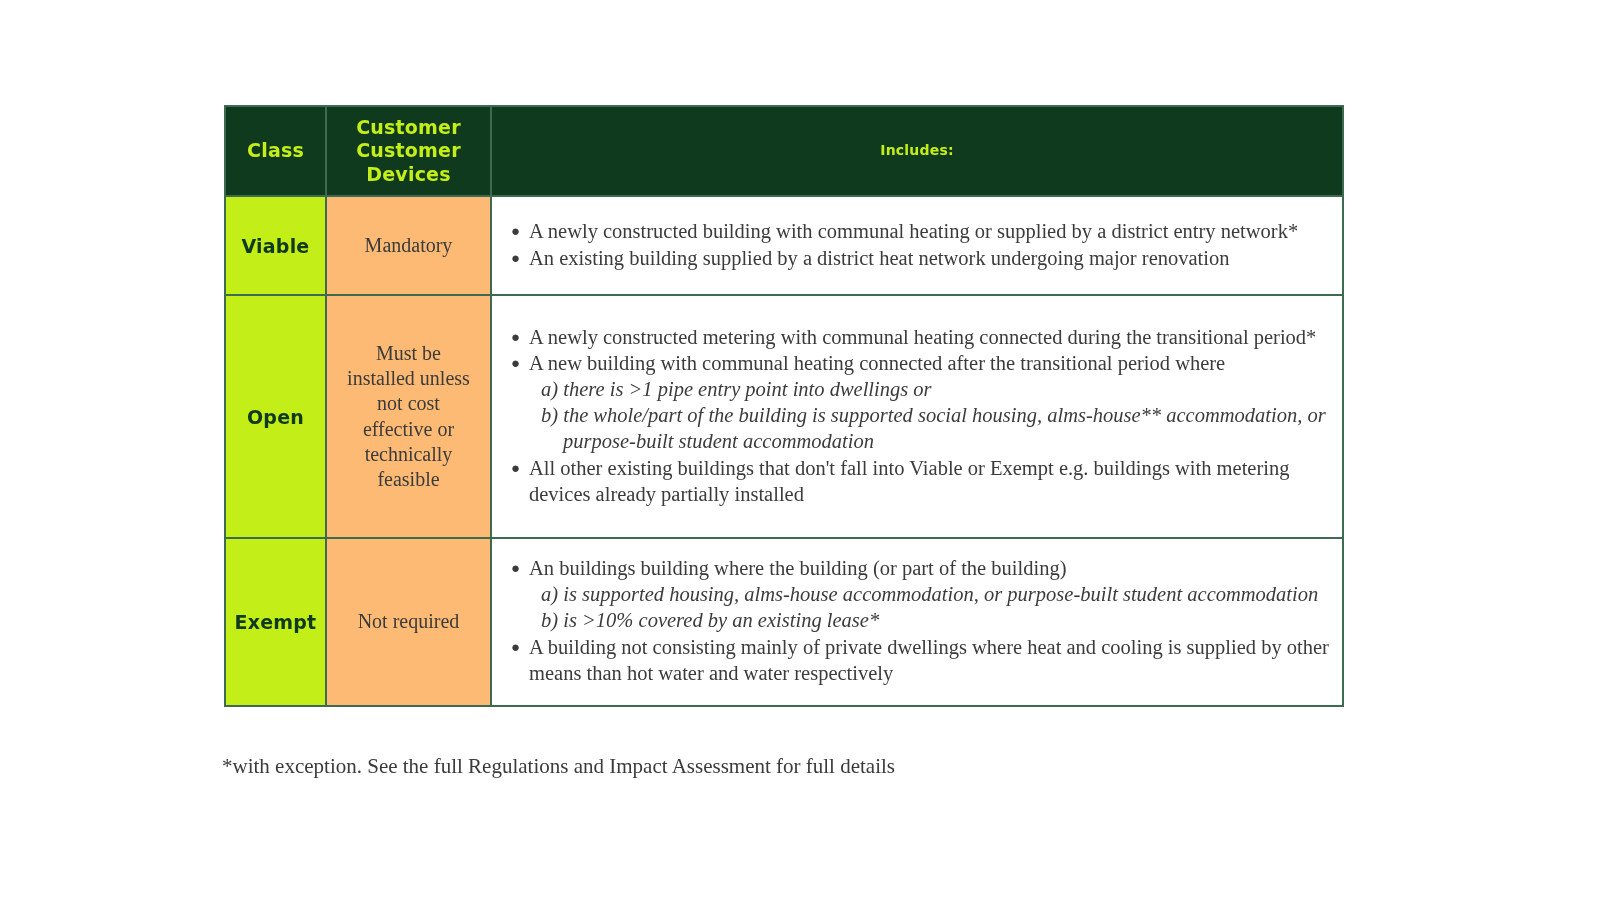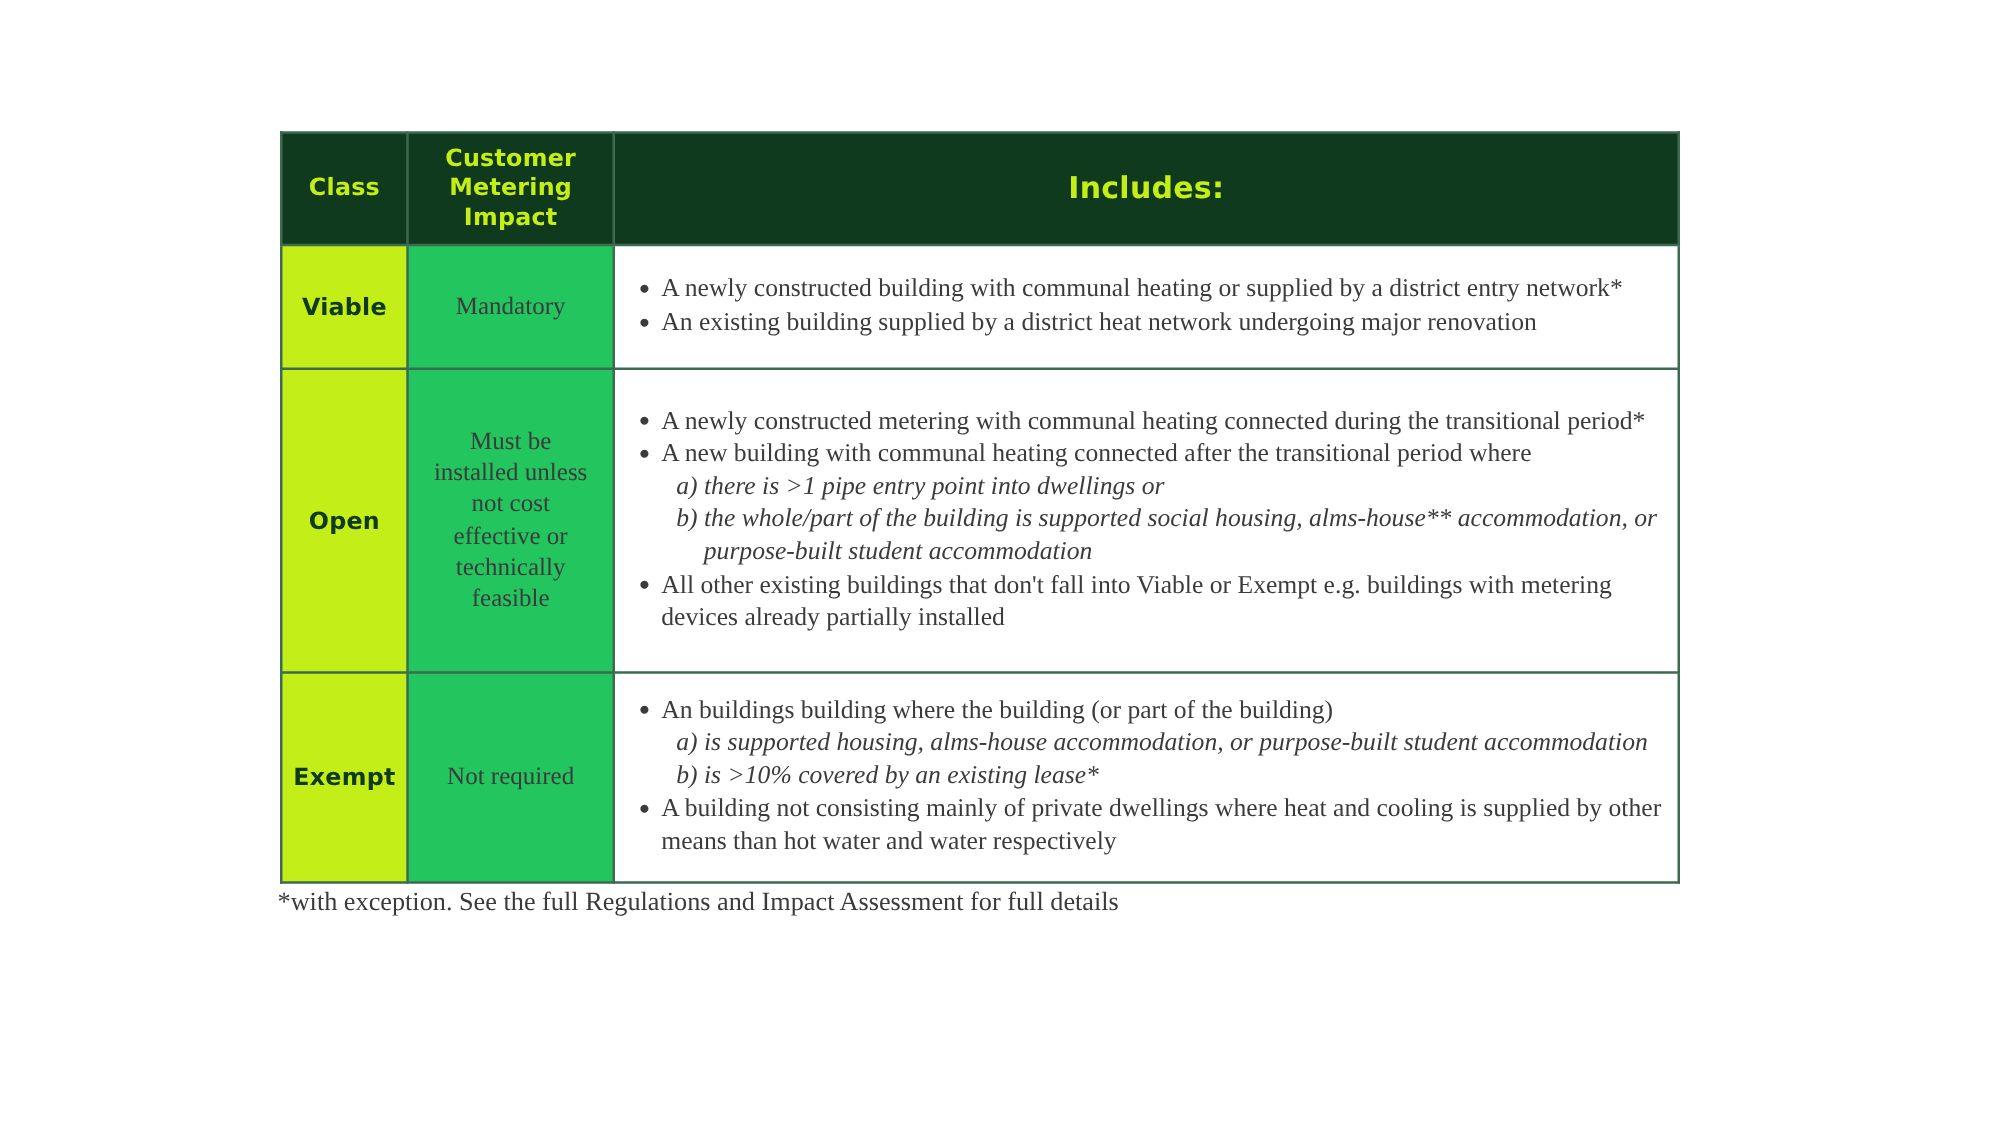--- a/index.html
+++ b/index.html
@@ -47,38 +47,38 @@
     color: #c4ee17;
     font-family: "DejaVu Sans", "Liberation Sans", sans-serif;
     font-weight: bold;
     font-size: 19px;
     line-height: 1.22;
     text-align: center;
     height: 88px;
     letter-spacing: 0.2px;
   }
   thead th.includes-head {
-    font-size: 24px;
+    font-size: 14px;
     margin-left: 36px;
   }
 
   
   td.class-cell {
     background: #c4ee17;
     color: #0f3a1e;
     font-family: "DejaVu Sans", "Liberation Sans", sans-serif;
     font-weight: bold;
     font-size: 19px;
     text-align: center;
     letter-spacing: 0.2px;
   }
 
   
   td.devices-cell {
-    background: #22c55e;
+    background: #fdba74;
     color: #3b3b3b;
     font-size: 20px;
     line-height: 1.26;
     text-align: center;
     padding: 6px 14px;
   }
 
   
   td.includes-cell {
     background: #ffffff;
@@ -115,21 +115,21 @@
   .sub-list > li {
     padding-left: 34px;
     text-indent: -22px;
     margin: 0;
   }
 
   
   .footnotes {
     position: absolute;
     left: 222px;
-    top: 711px;
+    top: 756px;
     width: 1200px;
   }
   .footnote {
     color: #3b3b3b;
     font-size: 21px;
     line-height: 1.0;
     margin-bottom: 18px;
   }
 </style>
 </head>
@@ -139,21 +139,21 @@
 
   <table class="reg-table">
     <colgroup>
       <col class="c-class">
       <col class="c-devices">
       <col class="c-includes">
     </colgroup>
     <thead>
       <tr>
         <th>Class</th>
-        <th>Customer Metering Impact</th>
+        <th>Customer Customer Devices</th>
         <th class="includes-head">Includes:</th>
       </tr>
     </thead>
     <tbody>
 
       <tr style="height:99px;">
         <td class="class-cell">Viable</td>
         <td class="devices-cell">Mandatory</td>
         <td class="includes-cell">
           <ul class="bullet-list">

